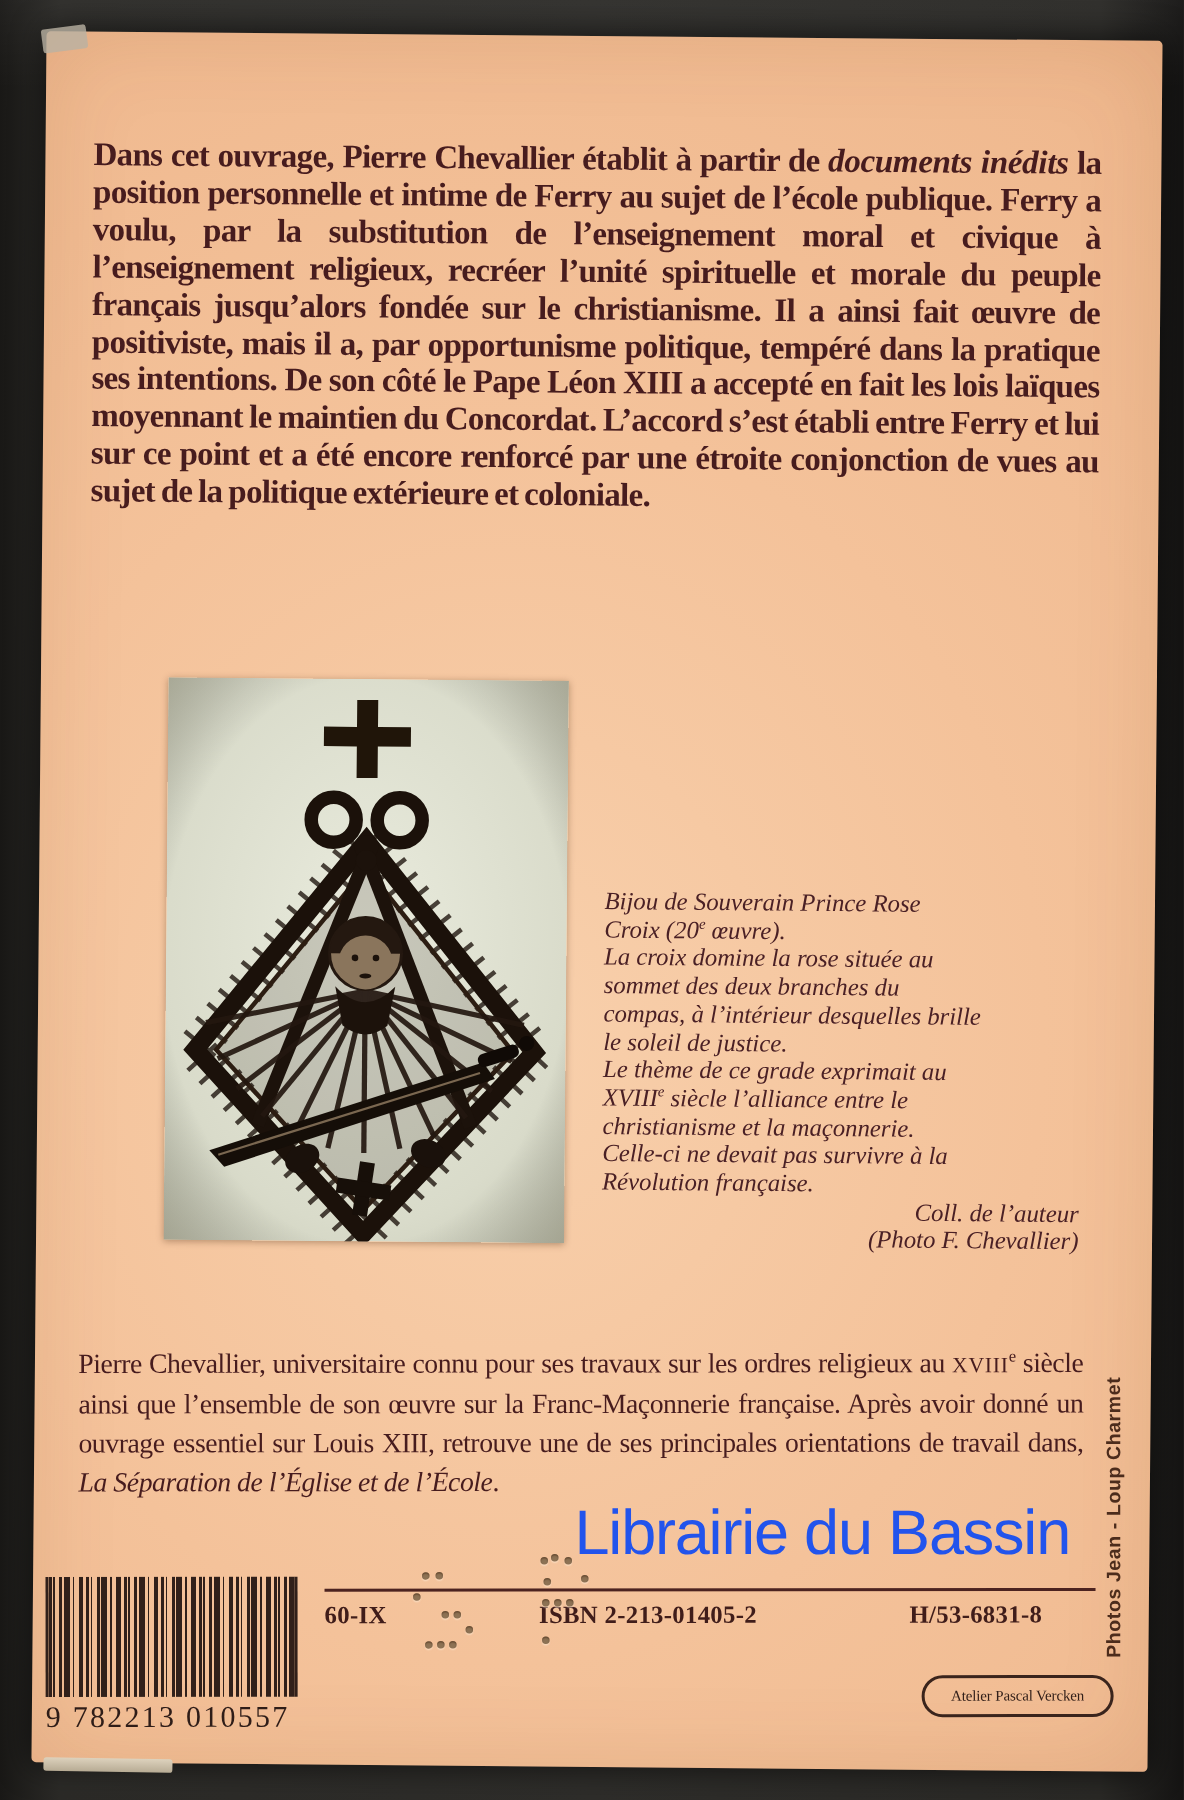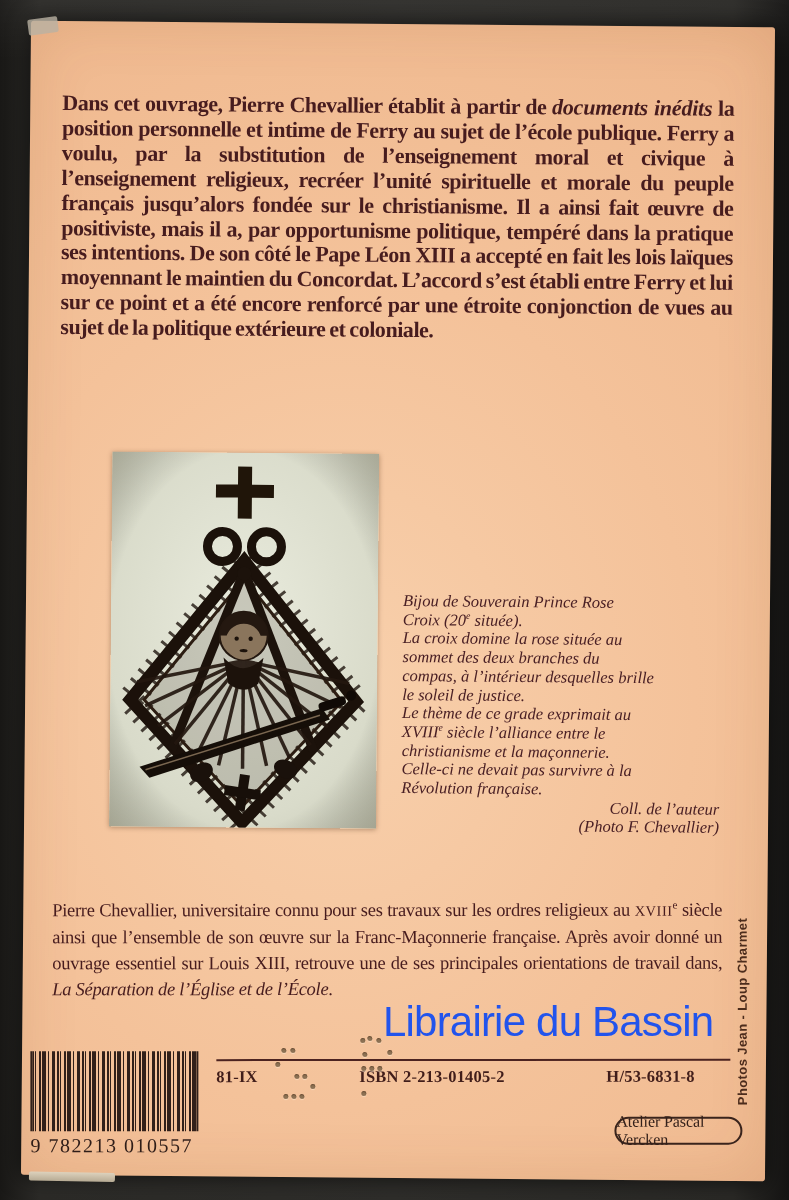--- a/index.html
+++ b/index.html
@@ -73,21 +73,21 @@
       #31201a 20px 23px, transparent 23px 25px);
     border-left:2px solid #31201a;border-right:2px solid #31201a;
   }
   .digits{margin-top:3px;font-family:Liberation Serif, serif;font-size:20px;
     color:#2f1d18;letter-spacing:1.5px;white-space:pre;}
   
   .badge{
     position:absolute;left:592px;top:1096px;width:124px;height:24px;
     border:2px solid #3a241c;border-radius:14px;
     display:flex;align-items:center;justify-content:center;
-    font-size:16px;color:#33201a;letter-spacing:-.1px;
+    font-size:10px;color:#33201a;letter-spacing:-.1px;
   }
   
   .photo-credit{
     position:absolute;left:629px;top:986px;width:182px;height:15px;
     transform:rotate(-90deg);transform-origin:50% 50%;
     font-family:"Liberation Sans",sans-serif;font-weight:700;font-size:13px;
     color:#4c2c1c;letter-spacing:.4px;text-align:center;white-space:nowrap;
   }
   
   .watermark{
@@ -168,39 +168,39 @@
           <rect x="-18" y="-5" width="36" height="10"></rect>
       </g>
       <ellipse cx="92" cy="320" rx="12" ry="9" transform="rotate(-30 92 320)" fill="#1a110b"></ellipse>
       <ellipse cx="176" cy="316" rx="12" ry="9" transform="rotate(25 176 316)" fill="#1a110b"></ellipse>
       <rect width="267" height="375" fill="url(#vg)"></rect>
     </svg>
   </figure>
 
   <div class="caption">
     <div>Bijou de Souverain Prince Rose</div>
-    <div><span>Croix (20</span><sup>e</sup><span> située).</span></div>
+    <div><span>Croix (20</span><sup>e</sup><span> œuvre).</span></div>
     <div>La croix domine la rose située au</div>
     <div>sommet des deux branches du</div>
     <div>compas, à l’intérieur desquelles brille</div>
     <div>le soleil de justice.</div>
     <div>Le thème de ce grade exprimait au</div>
     <div><span>XVIII</span><sup>e</sup><span> siècle l’alliance entre le</span></div>
     <div>christianisme et la maçonnerie.</div>
     <div>Celle-ci ne devait pas survivre à la</div>
     <div>Révolution française.</div>
     <div class="credit">Coll. de l’auteur</div>
     <div class="credit">(Photo F. Chevallier)</div>
   </div>
 
   <div class="tilt">
     <p class="bio" style="margin:0"><span>Pierre Chevallier, universitaire connu pour ses travaux sur les ordres religieux au </span><span class="sc">XVIII</span><sup>e</sup><span> siècle ainsi que l’ensemble de son œuvre sur la Franc-Maçonnerie française. Après avoir donné un ouvrage essentiel sur Louis XIII, retrouve une de ses principales orientations de travail dans, </span><i>La Séparation de l’Église et de l’École</i><span>.</span></p>
 
     <div class="colophon-rule"></div>
-    <span class="code code-print">81-IX</span>
+    <span class="code code-print">60-IX</span>
     <span class="code code-isbn">ISBN 2-213-01405-2</span>
     <span class="code code-ref">H/53-6831-8</span>
 
     <div class="dots dots-a">
       <i class="dot" style="left:9px;top:12px"></i>
         <i class="dot" style="left:18px;top:12px"></i>
       <i class="dot" style="left:3px;top:26px"></i>
         <i class="dot" style="left:22px;top:38px"></i>
       <i class="dot" style="left:30px;top:38px"></i>
         <i class="dot" style="left:38px;top:48px"></i>

